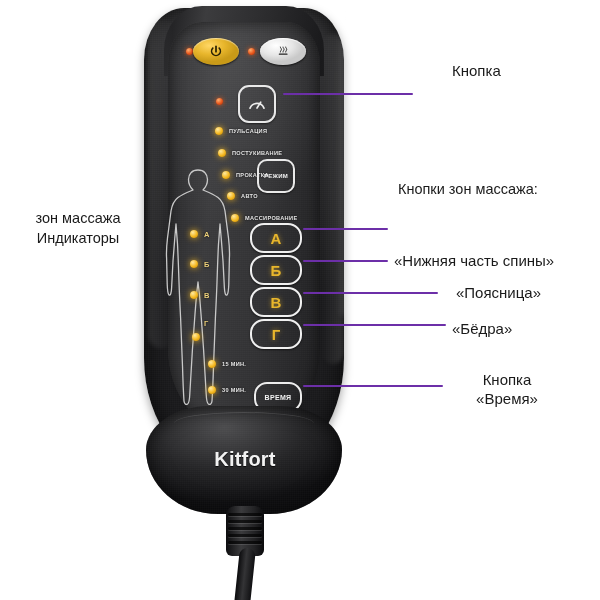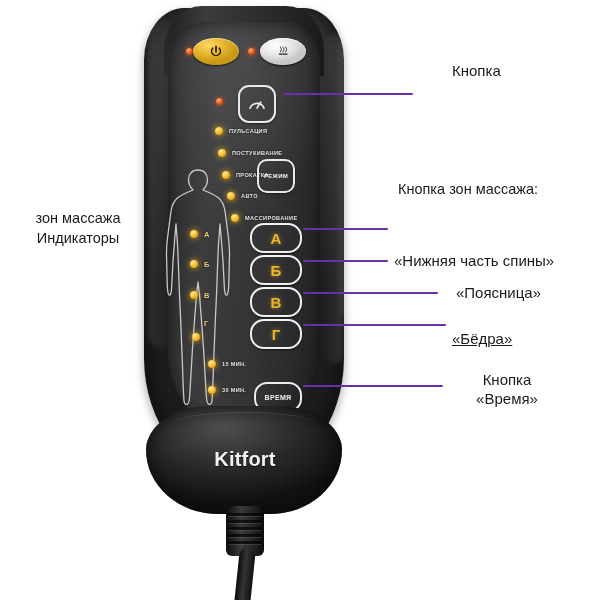--- a/index.html
+++ b/index.html
@@ -356,32 +356,32 @@
   <div class="lbl-left" style="left:8px;top:208px;width:140px;">
     <div>зон массажа</div>
     <div>Индикаторы</div>
   </div>
 
   <div class="leader" style="left:283px;top:93px;width:130px;"></div>
   <div class="callout" style="left:418px;top:61px;text-align:left;">
     <div style="padding-left:34px;">Кнопка</div>
   </div>
 
-  <div class="callout bold-head" style="left:398px;top:180px;">Кнопка зон массажа:</div>
+  <div class="callout bold-head" style="left:398px;top:180px;">Кнопки зон массажа:</div>
 
   <div class="leader" style="left:303px;top:228px;width:85px;"></div>
 
   <div class="leader" style="left:303px;top:260px;width:85px;"></div>
   <div class="callout" style="left:394px;top:251px;">«Нижняя часть спины»</div>
 
   <div class="leader" style="left:303px;top:292px;width:135px;"></div>
   <div class="callout" style="left:456px;top:283px;">«Поясница»</div>
 
   <div class="leader" style="left:303px;top:324px;width:143px;"></div>
-  <div class="callout" style="left:452px;top:329px;text-decoration:underline;">«Бёдра»</div>
+  <div class="callout" style="left:452px;top:319px;">«Бёдра»</div>
 
   <div class="leader" style="left:303px;top:385px;width:140px;"></div>
   <div class="callout" style="left:452px;top:370px;text-align:center;width:110px;">
     <div>Кнопка</div>
     <div>«Время»</div>
   </div>
 
 </div>
 
 </body></html>

